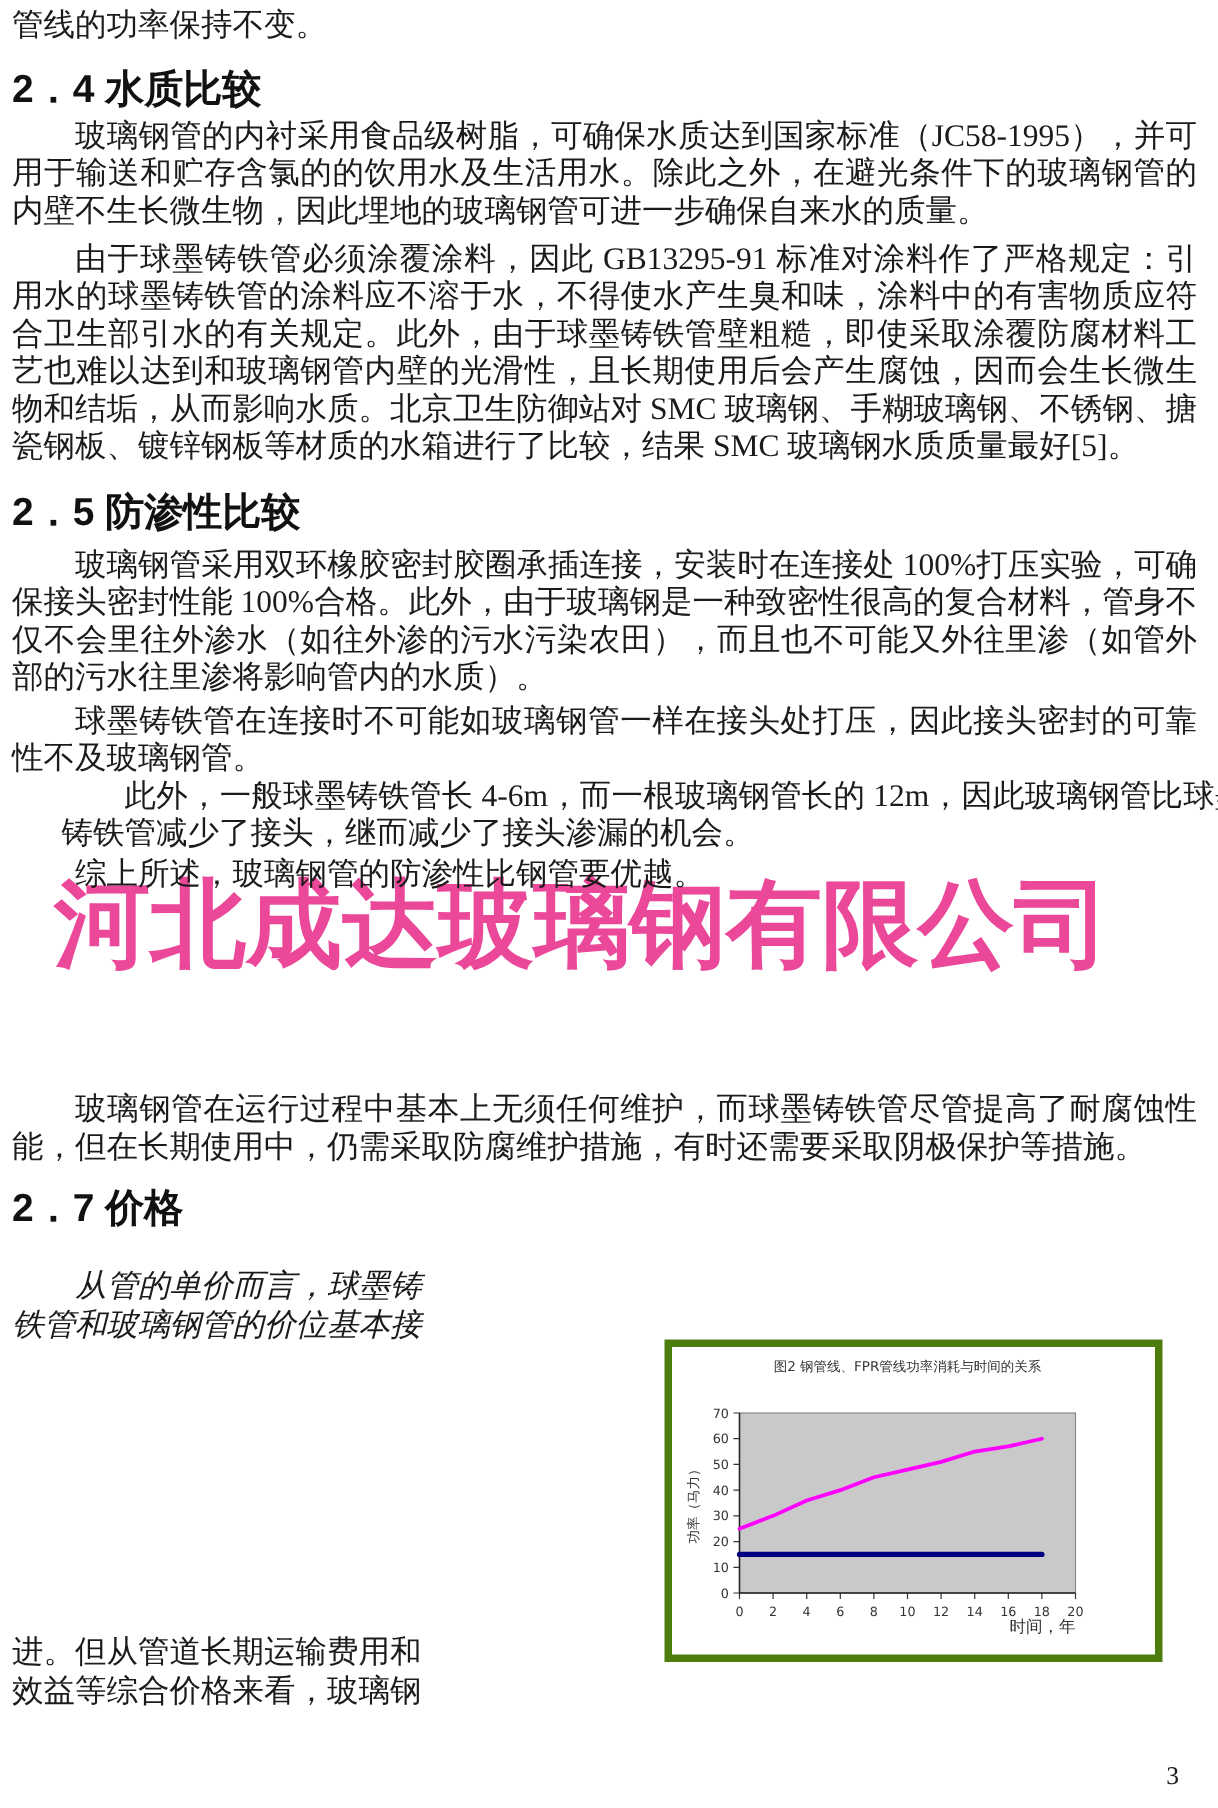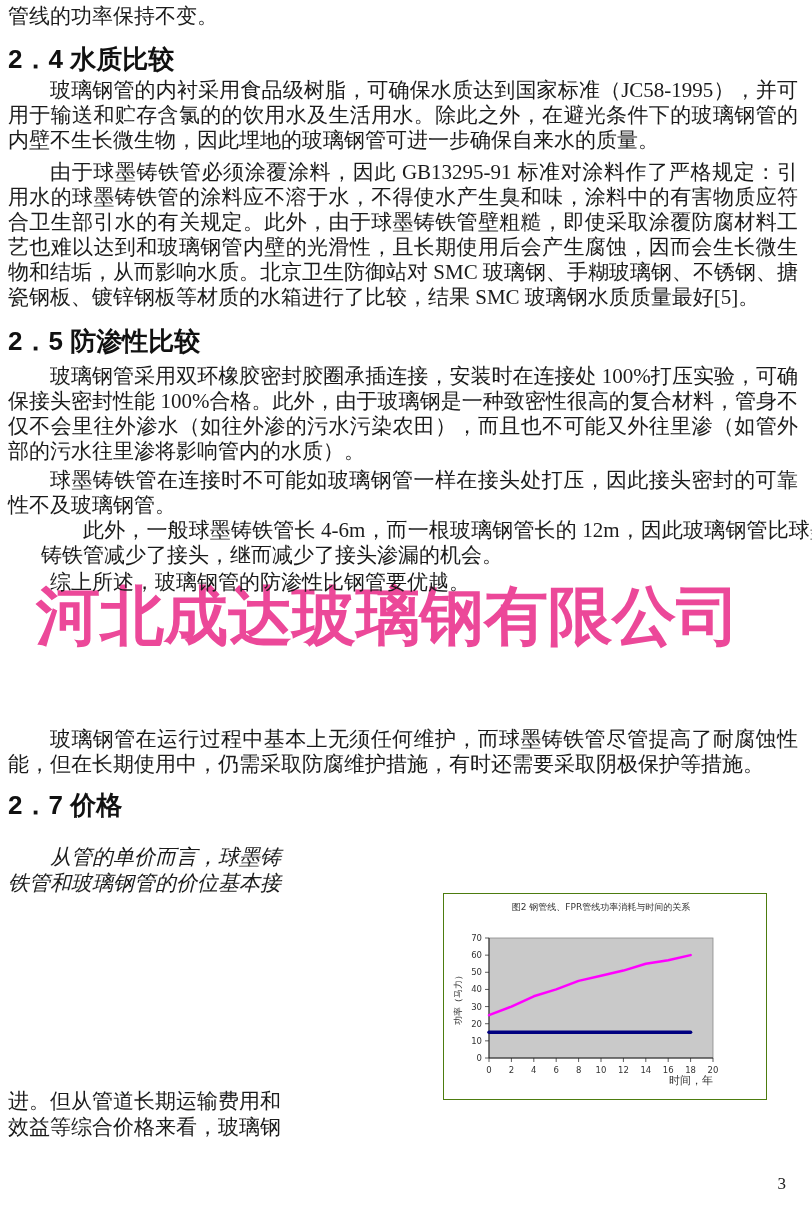--- a/index.html
+++ b/index.html
@@ -22,21 +22,21 @@
   .narrow .frag-line { display:block; }
   .narrow .frag-line.first { text-indent:2em; }
   .watermark {
     left:36px; top:573px; z-index:1; white-space:nowrap;
     font-family:"Liberation Sans","DejaVu Sans",sans-serif;
     font-weight:bold; font-size:64px; letter-spacing:0px; color:#ec4899;
     user-select:none;
   }
   .chart-box {
     left:443px; top:893px; width:322px; height:205px;
-    background:#ffffff; border:1px solid #4d7c0f; z-index:2;
+    background:#ffffff; border:5px solid #4d7c0f; z-index:2;
   }
   .chart-title {
     position:absolute; top:7px; left:30px; width:254px; text-align:center;
     font-family:"DejaVu Sans",sans-serif; font-size:9px; color:#333; white-space:nowrap;
   }
   .chart-ylabel {
     position:absolute; left:-46px; top:98px; width:120px; height:12px; text-align:center;
     transform:rotate(-90deg); transform-origin:center;
     font-family:"DejaVu Sans",sans-serif; font-size:9px; color:#333;
   }

